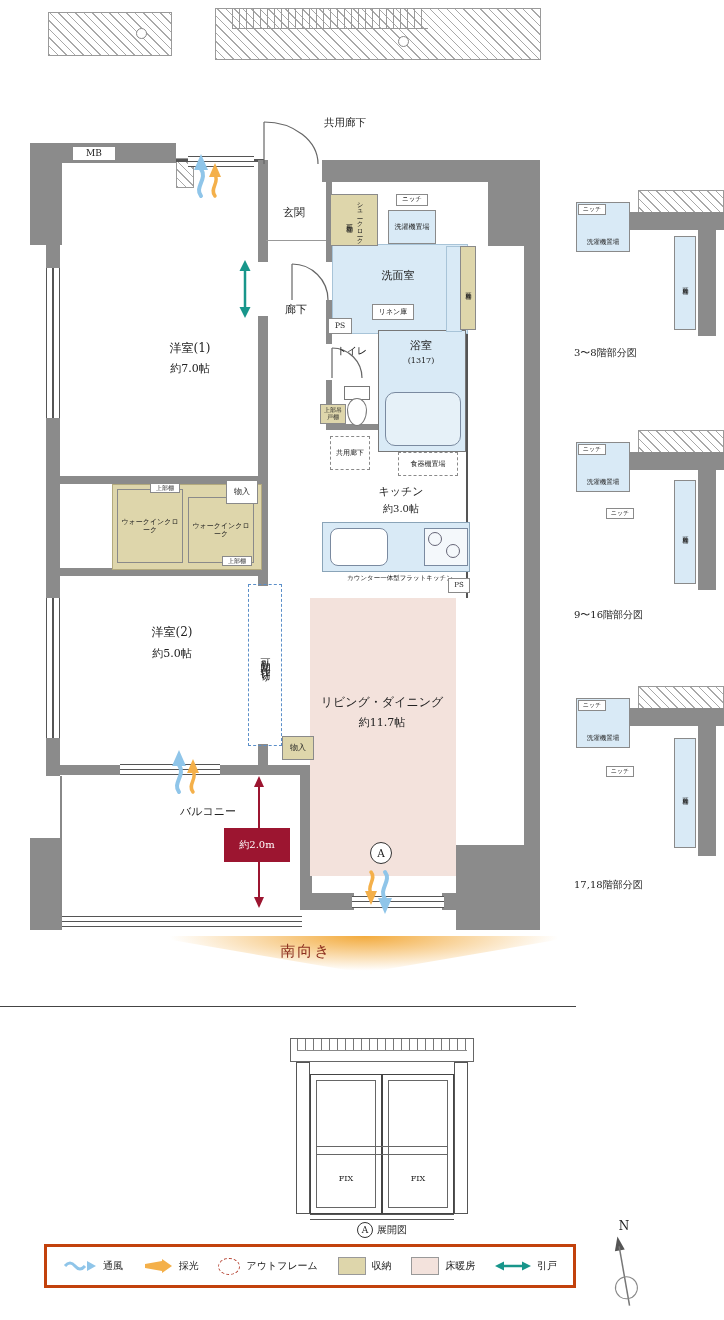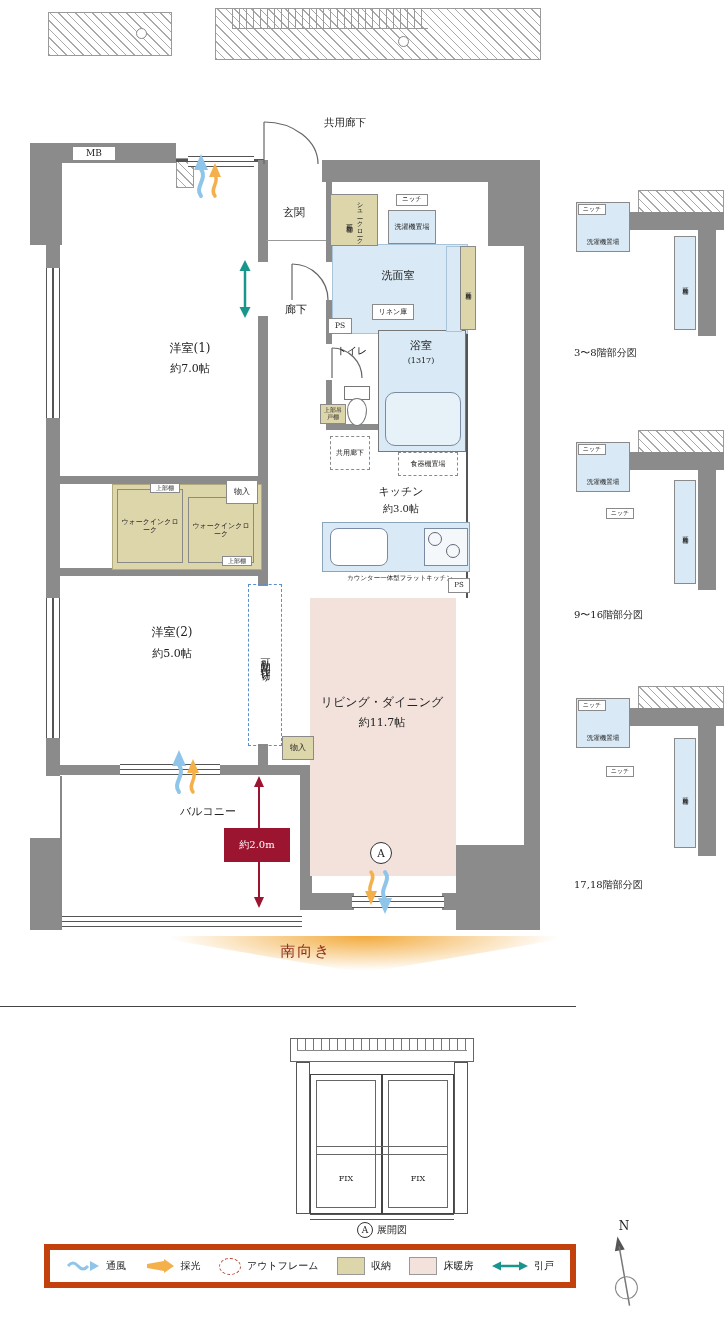--- a/index.html
+++ b/index.html
@@ -23,21 +23,21 @@
   .vtext{writing-mode:vertical-rl;text-orientation:upright;letter-spacing:1px}
   .t6{font-size:6px}.t65{font-size:6.5px}.t7{font-size:7px}.t75{font-size:7.5px}
   .t8{font-size:8px}.t9{font-size:9px}.t10{font-size:10px}.t105{font-size:10.5px}
   .t11{font-size:11px}.t12{font-size:12px}.t13{font-size:15px}
   .win{position:absolute;border-top:1.5px solid #555;border-bottom:1.5px solid #555;
        background:linear-gradient(to bottom,#fff 45%,#555 45%,#555 55%,#fff 55%)}
   .winv{position:absolute;border-left:1.5px solid #555;border-right:1.5px solid #555;
        background:linear-gradient(to right,#fff 45%,#555 45%,#555 55%,#fff 55%)}
   .pcap{position:absolute;text-align:left;font-size:10px}
   .swatch{width:26px;height:16px;border:1px solid #999}
-  .legend{position:absolute;left:44px;top:1244px;width:532px;height:44px;border:6px solid #c2410c;
+  .legend{position:absolute;left:44px;top:1244px;width:532px;height:44px;border:3px solid #c2410c;
           display:flex;align-items:center;justify-content:space-between;padding:0 16px;box-sizing:border-box}
   .legend .item{display:flex;align-items:center;gap:6px;font-size:10px}
 </style>
 </head>
 <body>
 
 <div id="canvas">
 
   <div class="hatch" style="left:48px;top:12px;width:122px;height:42px"></div>
   <div class="abs" style="left:136px;top:28px;width:9px;height:9px;border:1px solid #888;border-radius:50%;background:#fff"></div>

